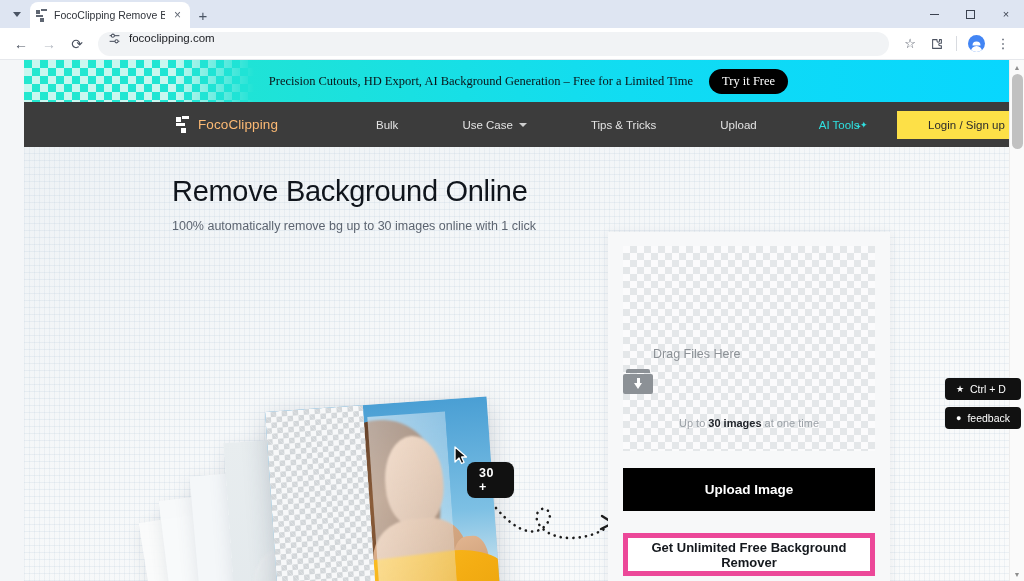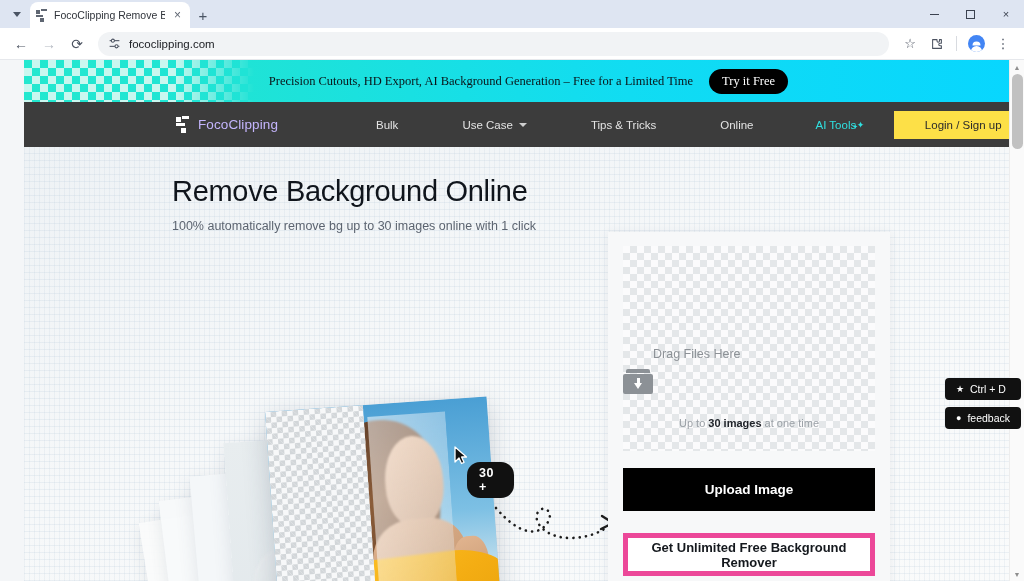--- a/index.html
+++ b/index.html
@@ -102,21 +102,21 @@
     border-radius: 50%;
     cursor: pointer;
   }
   .nav-btn.disabled { color: #b4b9c2; }
   .omnibox {
     flex: 1;
     height: 24px;
     background: #f1f3f5;
     border-radius: 13px;
     display: flex;
-    align-items: center;
+    align-items: flex-start;
     padding: 0 10px;
     gap: 8px;
     margin: 0 6px;
     cursor: text;
   }
   .omnibox .url {
     font-size: 11.5px;
     color: #202227;
   }
   .tb-right { display: flex; align-items: center; gap: 1px; }
@@ -208,21 +208,21 @@
   .brand {
     display: flex; align-items: center; gap: 9px;
     cursor: pointer;
   }
   .brand-mark {
     width: 13px; height: 17px;
     position: relative;
   }
   .brand-mark i { position: absolute; background: #fff; display: block; }
   .brand-name {
-    color: #c4b5fd; font-size: 13.5px; letter-spacing: .1px;
+    color: #fdba74; font-size: 13.5px; letter-spacing: .1px;
   }
   .nav-links {
     display: flex; align-items: center;
     margin-left: 72px;
     gap: 12px;
   }
   .nav-link {
     color: #e3e3e3;
     font-size: 11.5px;
     padding: 0 26px;
@@ -388,21 +388,21 @@
     width: 14px; height: 19px;
   }
   .badge30 {
     position: absolute;
     left: 323px; top: 68px;
     background: #111;
     color: #fff;
     font-size: 12.5px;
     font-weight: bold;
     padding: 4px 12px;
-    border-radius: 13px;
+    border-radius: 8px;
     letter-spacing: .5px;
   }
   .dot-arrow { position: absolute; left: 348px; top: 100px; }
 
   
   .panel {
     position: absolute;
     left: 584px; top: 172px;
     width: 282px;
     background: #f7f8f9;
@@ -618,21 +618,21 @@
         <span>Bulk</span>
       </div>
       <div class="nav-link">
         <span>Use Case</span>
         <span class="caret"></span>
       </div>
       <div class="nav-link">
         <span>Tips &amp; Tricks</span>
       </div>
       <div class="nav-link">
-        <span>Online</span>
+        <span>Upload</span>
       </div>
       <div class="nav-ai">
         <span>AI Tools</span>
         <span class="spark s1">✦</span>
         <span class="spark s2">✦</span>
       </div>
       <button class="login-btn">Login / Sign up</button>
     </div>
   </div>
 

